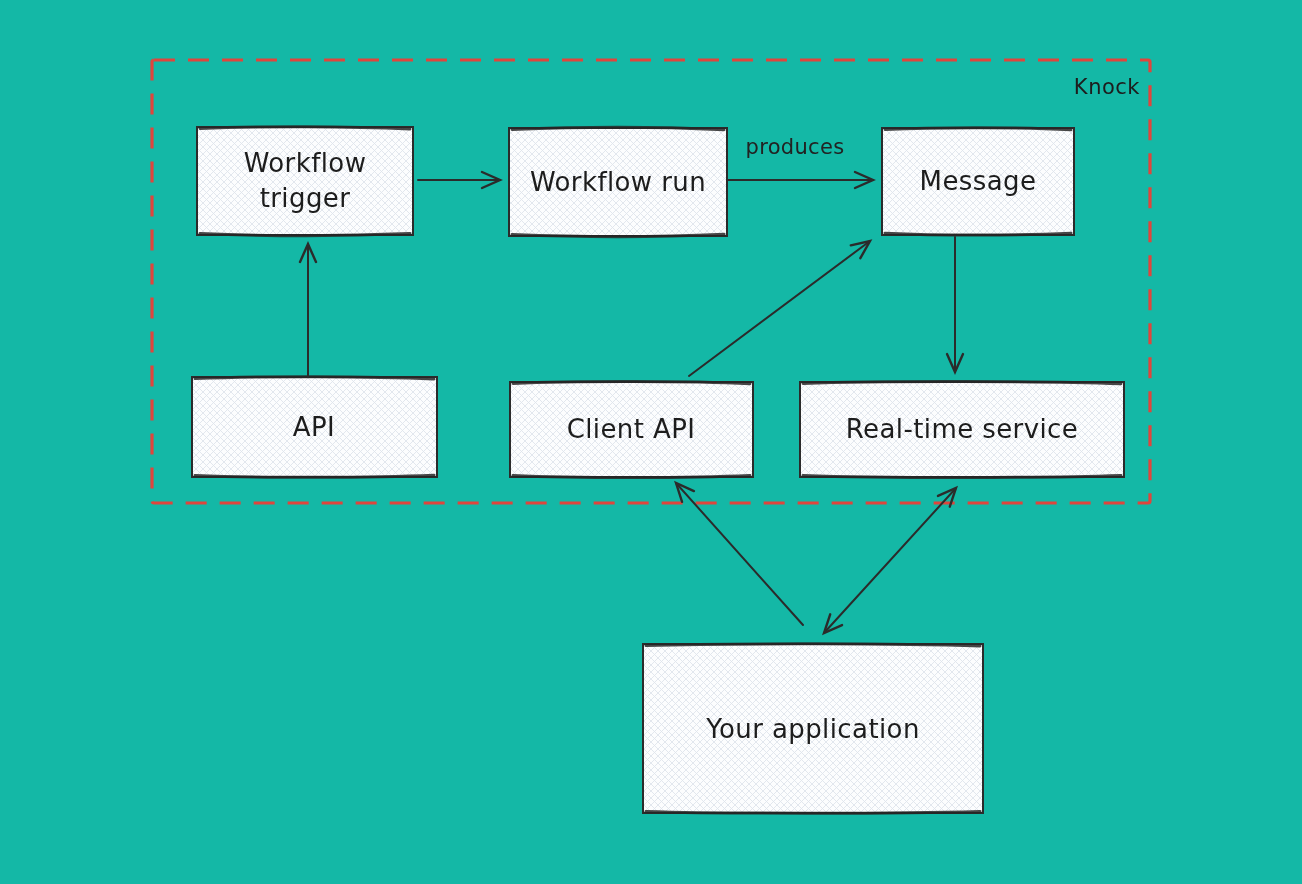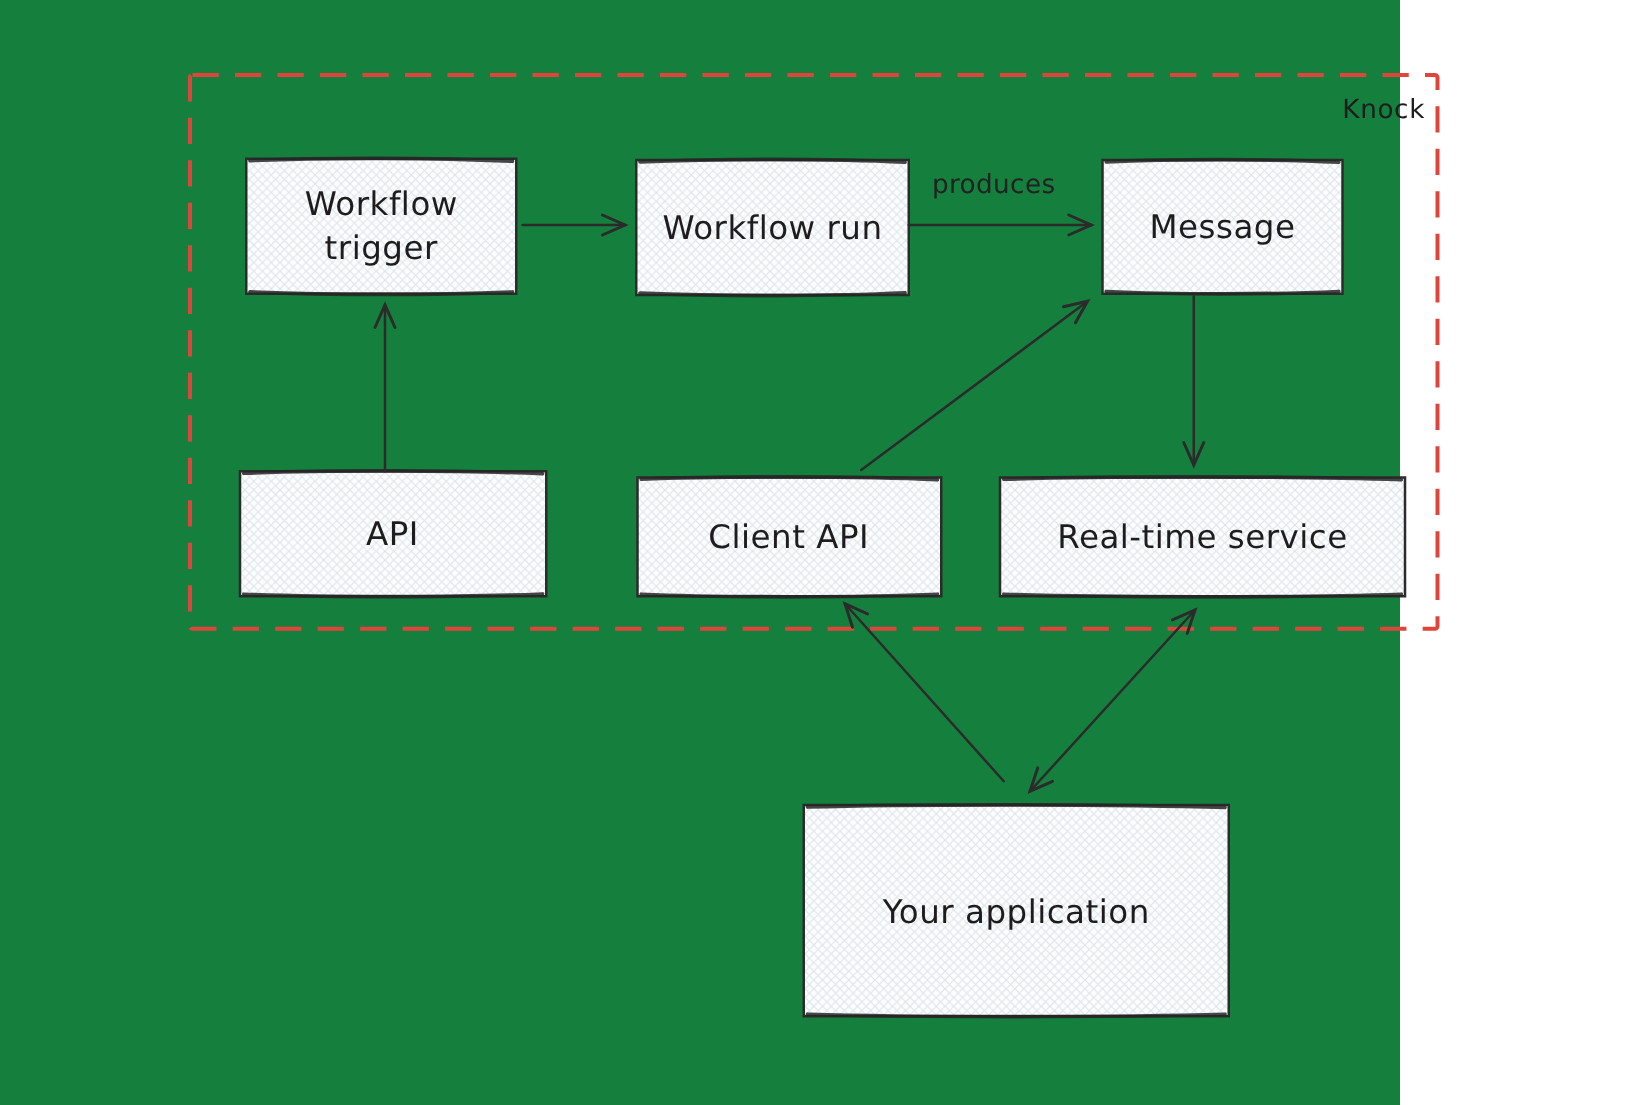--- a/index.html
+++ b/index.html
@@ -6,23 +6,23 @@
     margin: 0;
     padding: 0;
     background: #ffffff;
     width: 1302px;
     height: 884px;
     overflow: hidden;
     font-family: "DejaVu Sans", sans-serif;
   }
   .canvas {
     position: relative;
-    width: 1120px;
+    width: 1302px;
     height: 884px;
-    background: #15803d;
+    background: #14b8a6;
   }
   svg { display: block; }
 
   .node-rect {
     fill: url(#crosshatch);
     stroke: #2b2b2b;
     stroke-width: 2;
   }
   .overdraw {
     fill: none;

